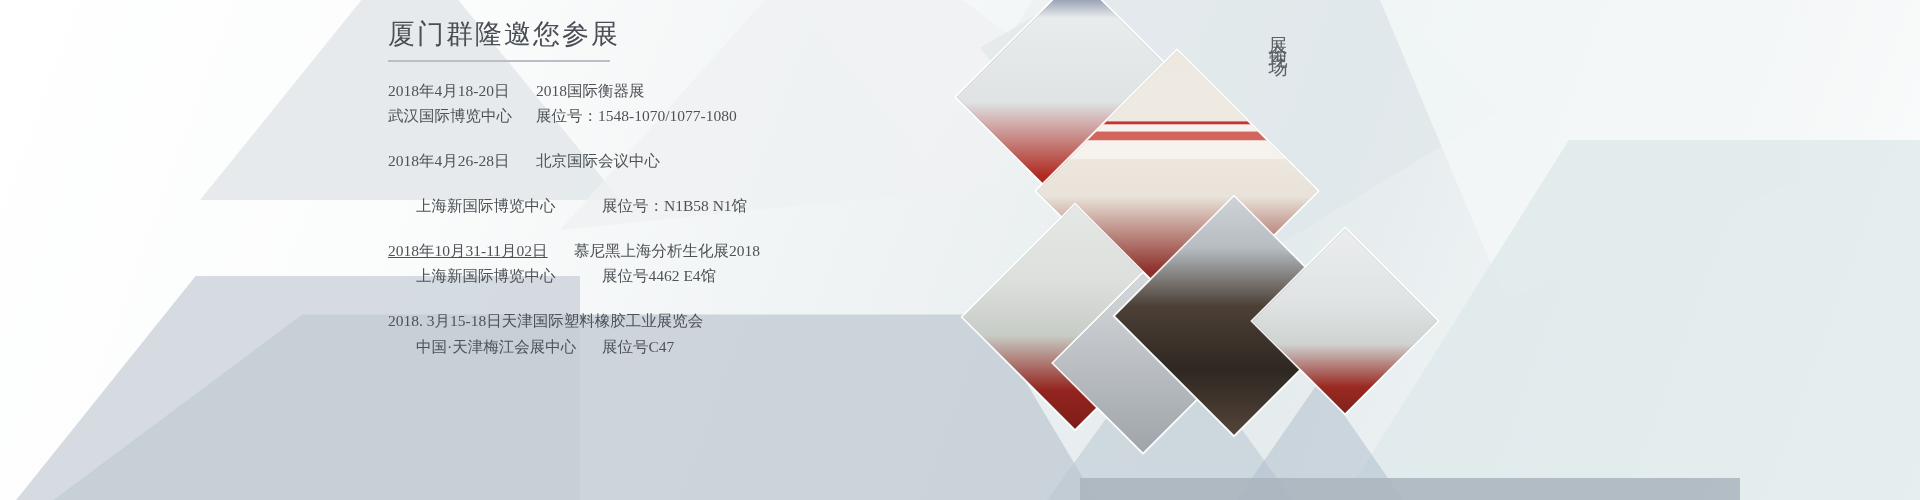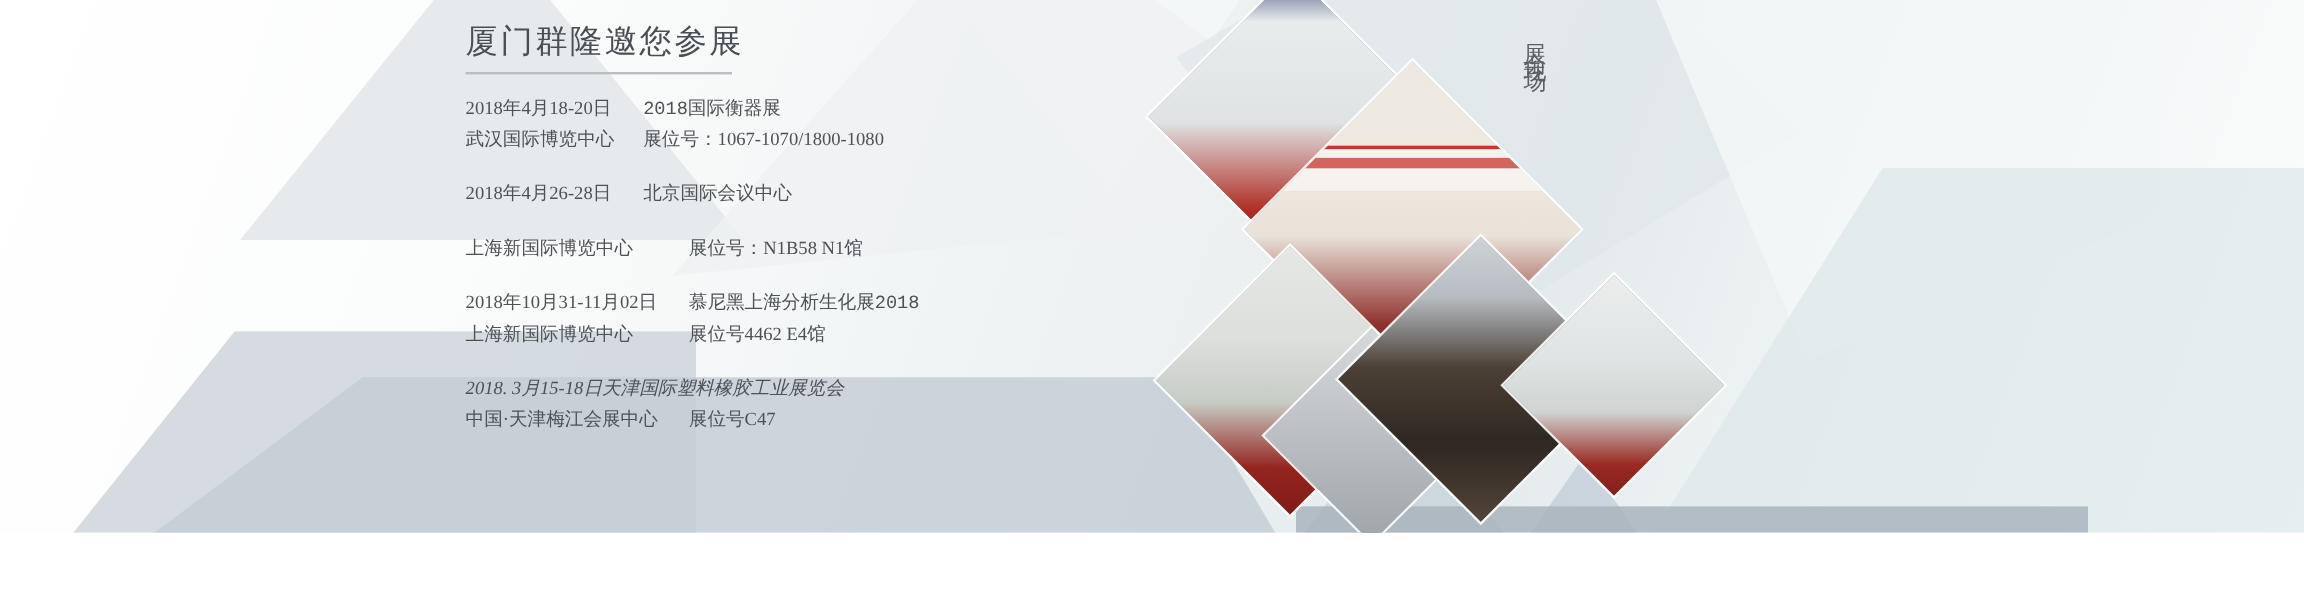--- a/index.html
+++ b/index.html
@@ -4,21 +4,21 @@
 <title>Exhibition Banner</title>
 <style>
   html, body {
     margin: 0;
     padding: 0;
     background: #ffffff;
   }
   #banner {
     position: relative;
     width: 1920px;
-    height: 444px;
+    height: 500px;
     overflow: hidden;
     font-family: "Liberation Serif", "DejaVu Serif", serif;
     background: linear-gradient(110deg, #ffffff 0%, #fbfcfc 22%, #eef2f3 48%, #e4ebed 66%, #f2f5f6 82%, #fdfdfd 100%);
   }
 
   
   .bg-layer { position:absolute; inset:0; overflow:hidden; pointer-events:none; }
   .shape { position:absolute; }
 
   .shape-a {
@@ -105,27 +105,27 @@
   .event {
     margin-bottom:20px;
     color:#4d5257;
     font-size:15.5px;
     line-height:1.62;
     white-space:nowrap;
   }
   .event:last-child { margin-bottom:0; }
   .event-line { display:block; }
   .ev-date  { display:inline-block; min-width:126px; }
-  .ev-date.wide { min-width:164px; }
-  .ev-name  { display:inline-block; padding-left:22px;font-family:Liberation Mono, monospace; }
+  .ev-date.wide { min-width:164px;text-decoration:underline; }
+  .ev-name  { display:inline-block; padding-left:22px; }
   .ev-venue { display:inline-block; min-width:126px; }
-  .ev-venue.wide { min-width:164px; }
+  .ev-venue.wide { min-width:164px;margin-left:28px; }
   .ev-booth { display:inline-block; padding-left:22px; }
   .event.compact .event-line { white-space:nowrap; }
-  .event.compact .ev-date { min-width:0; padding-right:0;font-style:italic; }
+  .event.compact .ev-date { min-width:0; padding-right:0; }
 
   
   .gallery { position:absolute; left:1030px; top:0px; width:420px; height:500px; }
   .diamond {
     position:absolute;
     transform: rotate(45deg);
     overflow:hidden;
     background:#8a8f94;
     box-shadow: 0 0 0 2px rgba(255,255,255,.9);
   }
@@ -208,21 +208,21 @@
   <div class="content">
     <h1 class="headline">厦门群隆邀您参展</h1>
     <div class="headline-rule"></div>
 
     <ul class="event-list">
       <li class="event">
         <span class="event-line">
           <span class="ev-date">2018年4月18-20日</span><span class="ev-name">2018国际衡器展</span>
         </span>
         <span class="event-line">
-          <span class="ev-venue">武汉国际博览中心</span><span class="ev-booth">展位号：1067-1070/1800-1080</span>
+          <span class="ev-venue">武汉国际博览中心</span><span class="ev-booth">展位号：1548-1070/1077-1080</span>
         </span>
       </li>
 
       <li class="event">
       </li>
 
       <li class="event">
         <span class="event-line">
           <span class="ev-date">2018年4月26-28日</span><span class="ev-name">北京国际会议中心</span>
         </span>

